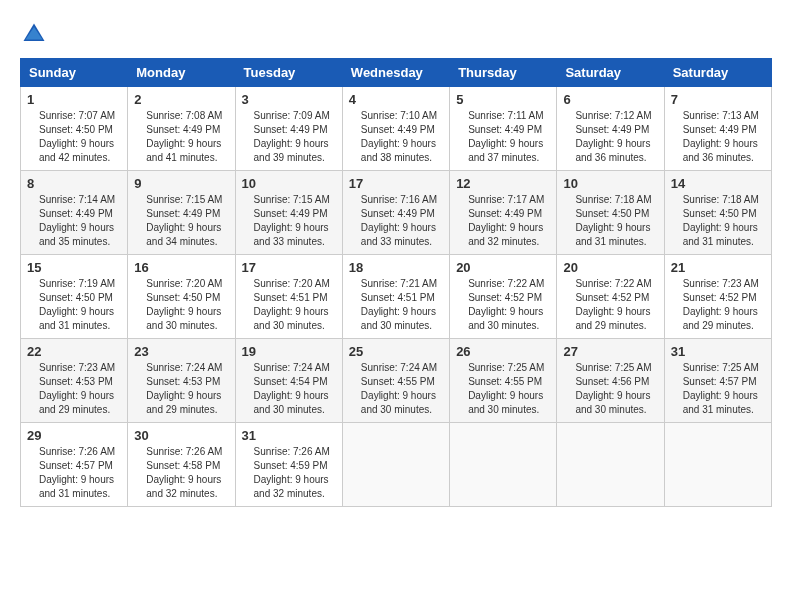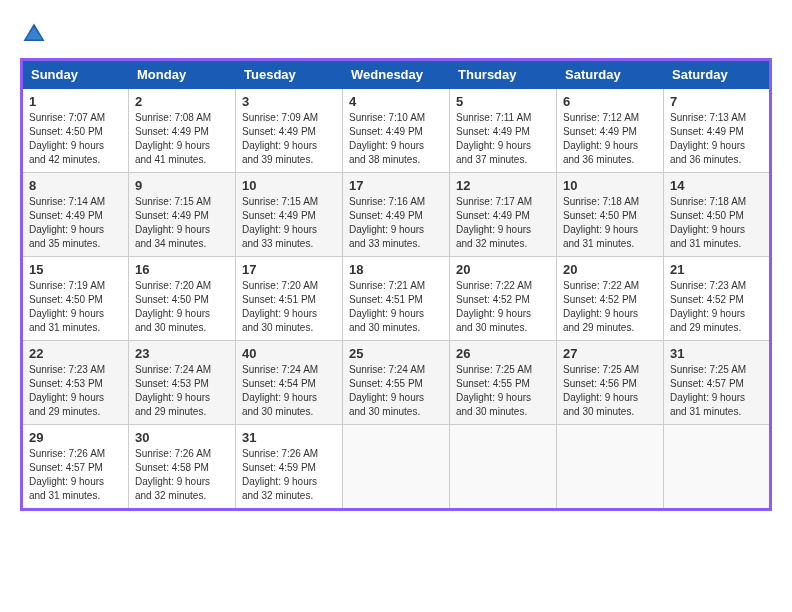--- a/index.html
+++ b/index.html
@@ -48,21 +48,21 @@
       font-weight: bold;
       color: #333;
     }
     .subtitle {
       font-size: 15px;
       color: #555;
     }
     .calendar {
       width: 100%;
       border-collapse: collapse;
-      border: 3px solid #8b5cf6;
+      border: 1px solid #8b5cf6;
     }
     .calendar th {
       background-color: #1a5bb5;
       color: white;
       font-size: 13px;
       font-weight: bold;
       text-align: left;
       padding: 6px 8px;
       border: 1px solid #1a5bb5;
     }
@@ -84,20 +84,21 @@
     .day-num {
       font-size: 13px;
       font-weight: bold;
       display: block;
       margin-bottom: 2px;
     }
     .day-info {
       font-size: 10px;
       line-height: 1.4;
       color: #333;
+      margin-left: 12px;
     }
     .empty-cell {
       background: #f9f9f9 !important;
     }
   </style>
 </head>
 <body>
 
 <div class="header">
   <div class="logo">
@@ -314,21 +315,21 @@
       </td>
         <td>
         <span class="day-num">23</span>
         <div class="day-info">
           Sunrise: 7:24 AM<br>
           Sunset: 4:53 PM<br>
           Daylight: 9 hours and 29 minutes.
         </div>
       </td>
         <td>
-        <span class="day-num">40</span>
+        <span class="day-num">19</span>
         <div class="day-info">
           Sunrise: 7:24 AM<br>
           Sunset: 4:54 PM<br>
           Daylight: 9 hours and 30 minutes.
         </div>
       </td>
         <td>
         <span class="day-num">25</span>
         <div class="day-info">
           Sunrise: 7:24 AM<br>

